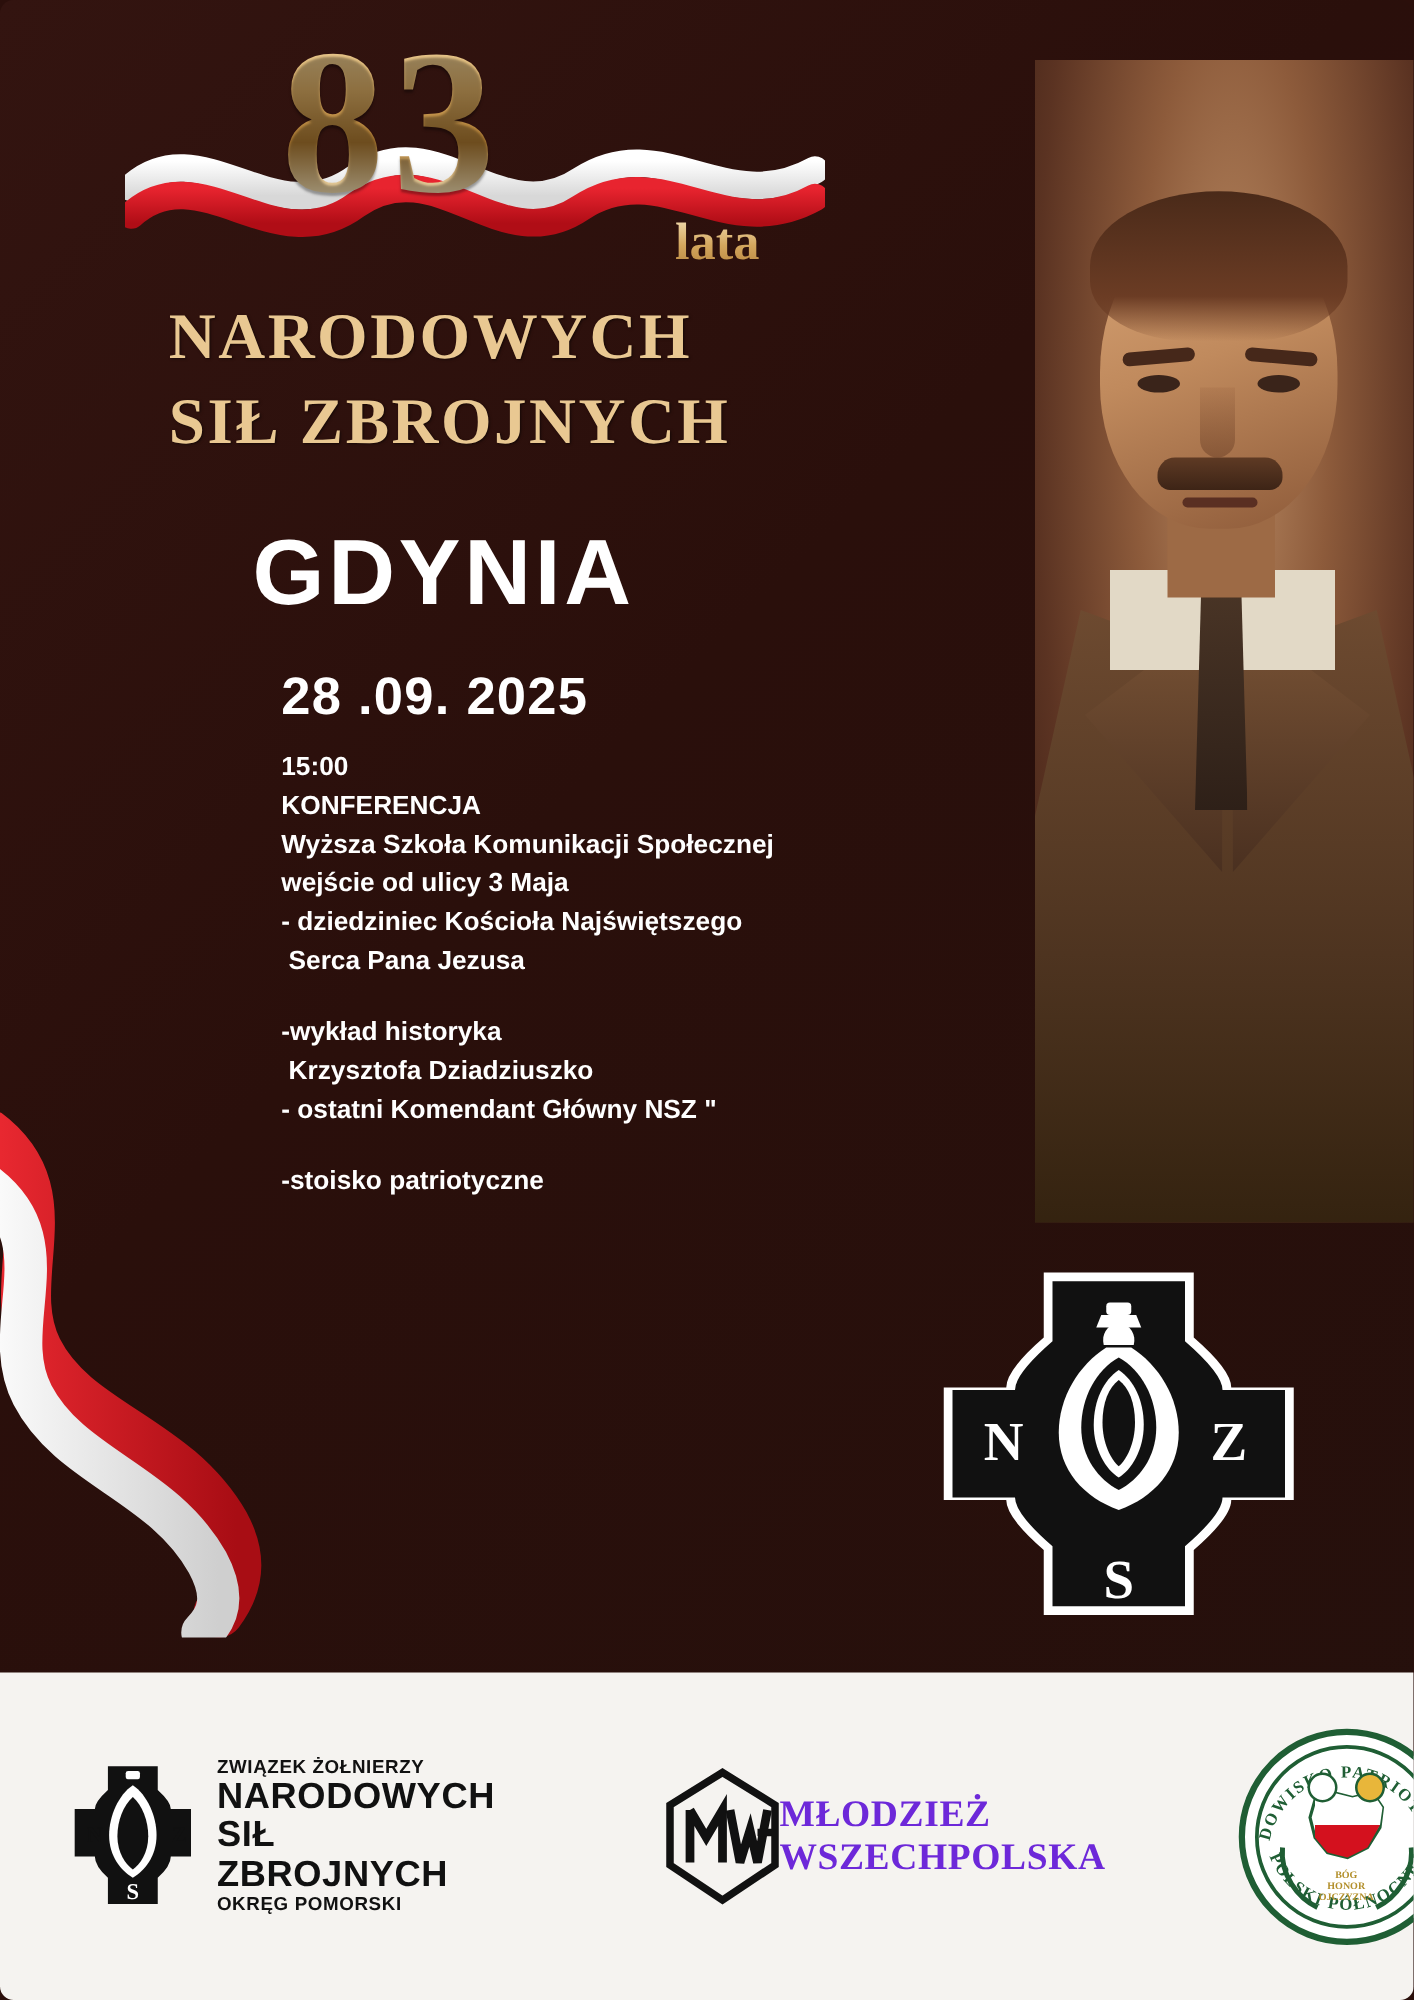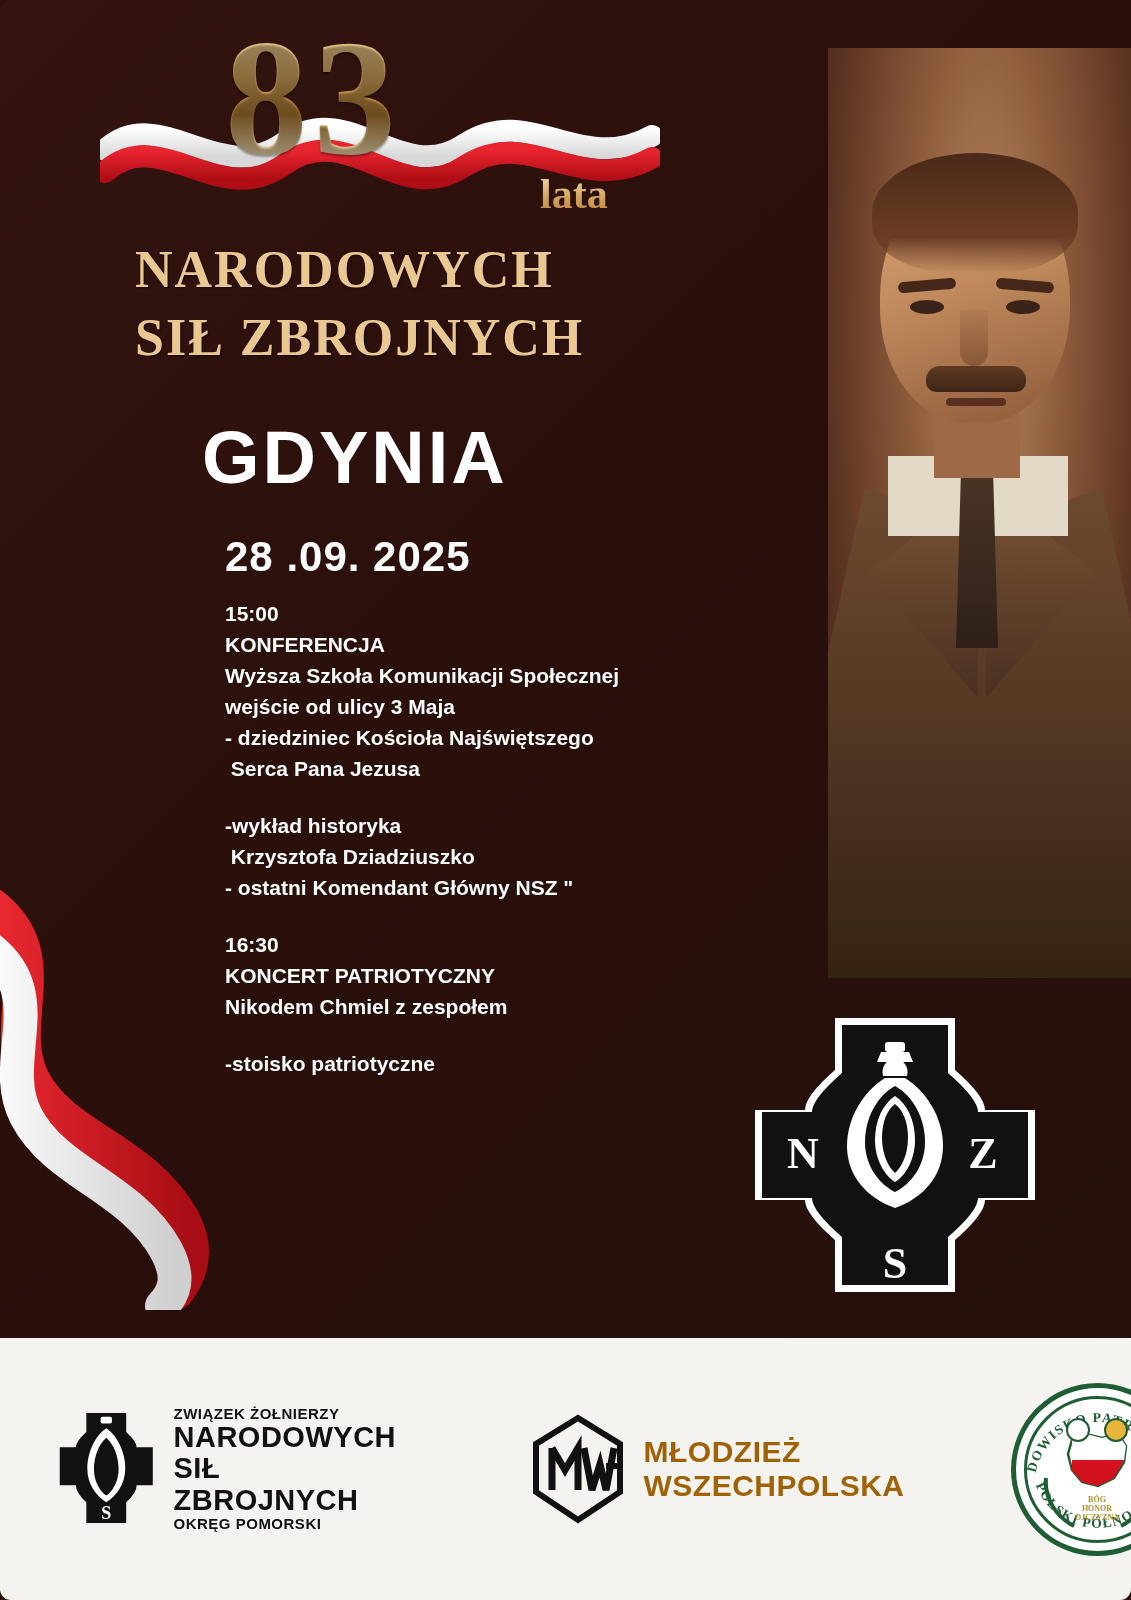--- a/index.html
+++ b/index.html
@@ -217,23 +217,23 @@
     margin-left: 16px;
     font-family: "Liberation Sans", sans-serif;
     color: #111;
     line-height: 1.08;
   }
   .logo1 .small-top { font-size: 15px; font-weight: bold; letter-spacing: 0.5px; }
   .logo1 .big { font-size: 29px; font-weight: bold; letter-spacing: 0.5px; }
   .logo1 .small-bot { font-size: 15px; font-weight: bold; letter-spacing: 0.5px; }
   .logo2 { margin-left: 130px; }
   .logo2 .txt {
-    margin-left: 20px;
-    font-size: 30px; font-weight: bold; color: #a16207; line-height: 1.12;
+    font-size: 30px; font-weight: bold; color: #6d28d9; line-height: 1.12;
     letter-spacing: 0.5px;
+    font-family: Liberation Serif, serif;
   }
   .logo3 { margin-left: 105px; }
 </style>
 </head>
 <body>
 
 <div class="poster">
 
   <div class="anniv">
     <svg class="ribbon-top" viewBox="0 0 560 130">
@@ -270,25 +270,20 @@
       <div class="sched-line">- dziedziniec Kościoła Najświętszego</div>
       <div class="sched-line"> Serca Pana Jezusa</div>
     </div>
 
     <div class="sched-block">
       <div class="sched-line">-wykład historyka</div>
       <div class="sched-line"> Krzysztofa Dziadziuszko</div>
       <div class="sched-line">- ostatni Komendant Główny NSZ "</div>
     </div>
 
-    <div class="sched-block">
-      <div class="sched-line">16:30</div>
-      <div class="sched-line">KONCERT PATRIOTYCZNY</div>
-      <div class="sched-line">Nikodem Chmiel z zespołem</div>
-    </div>
 
 
     <div class="sched-block">
       <div class="sched-line">-stoisko patriotyczne</div>
     </div>
 
   </div>
 
   <div class="portrait">
     <div class="portrait-inner">

